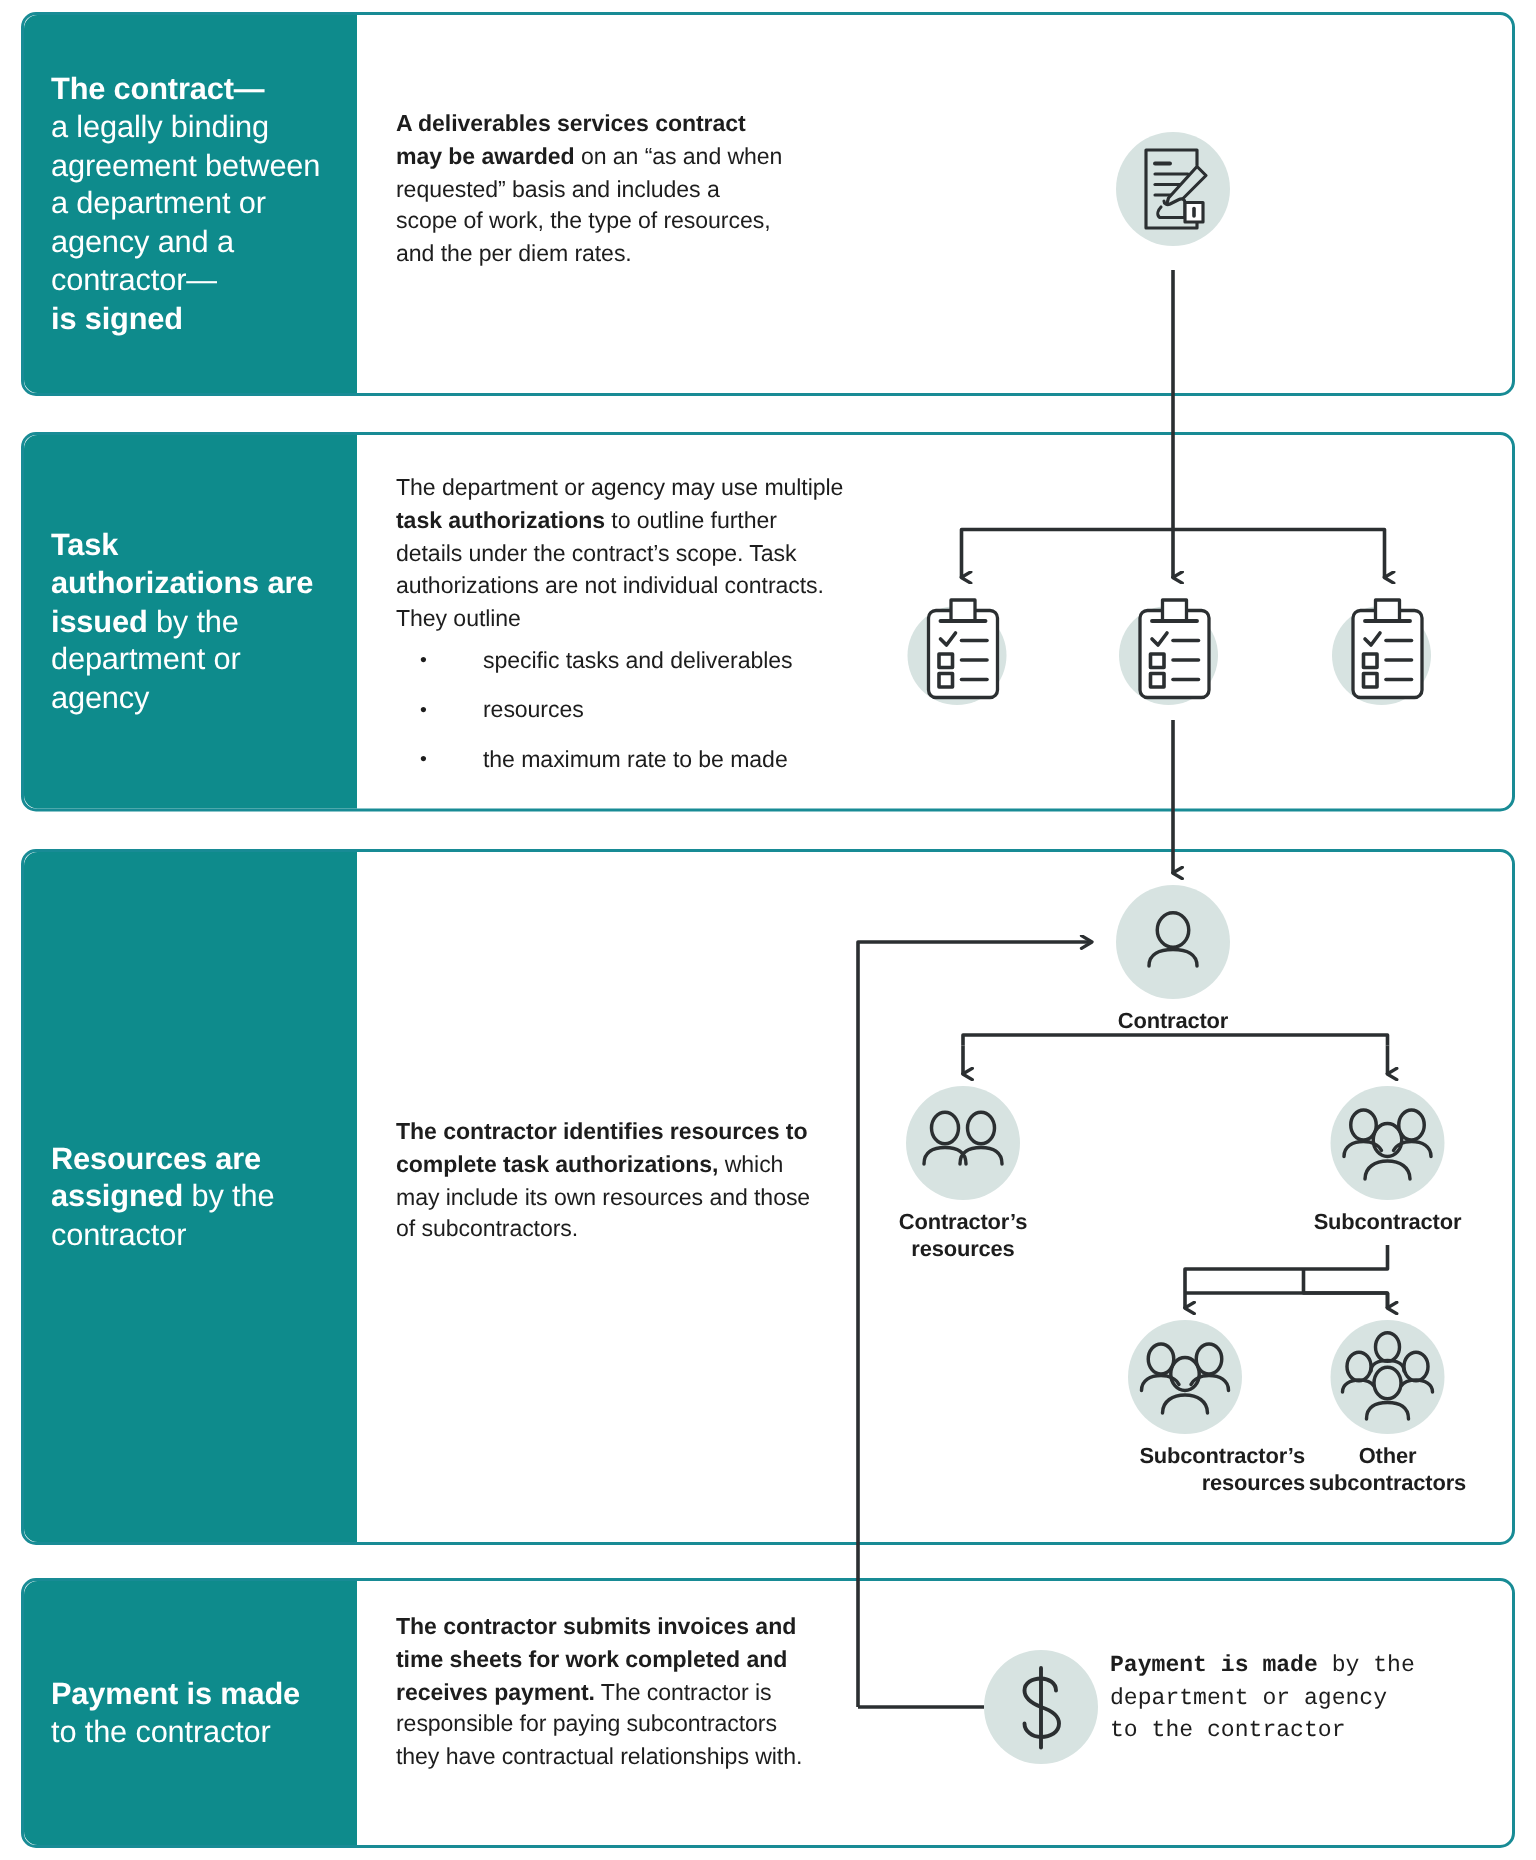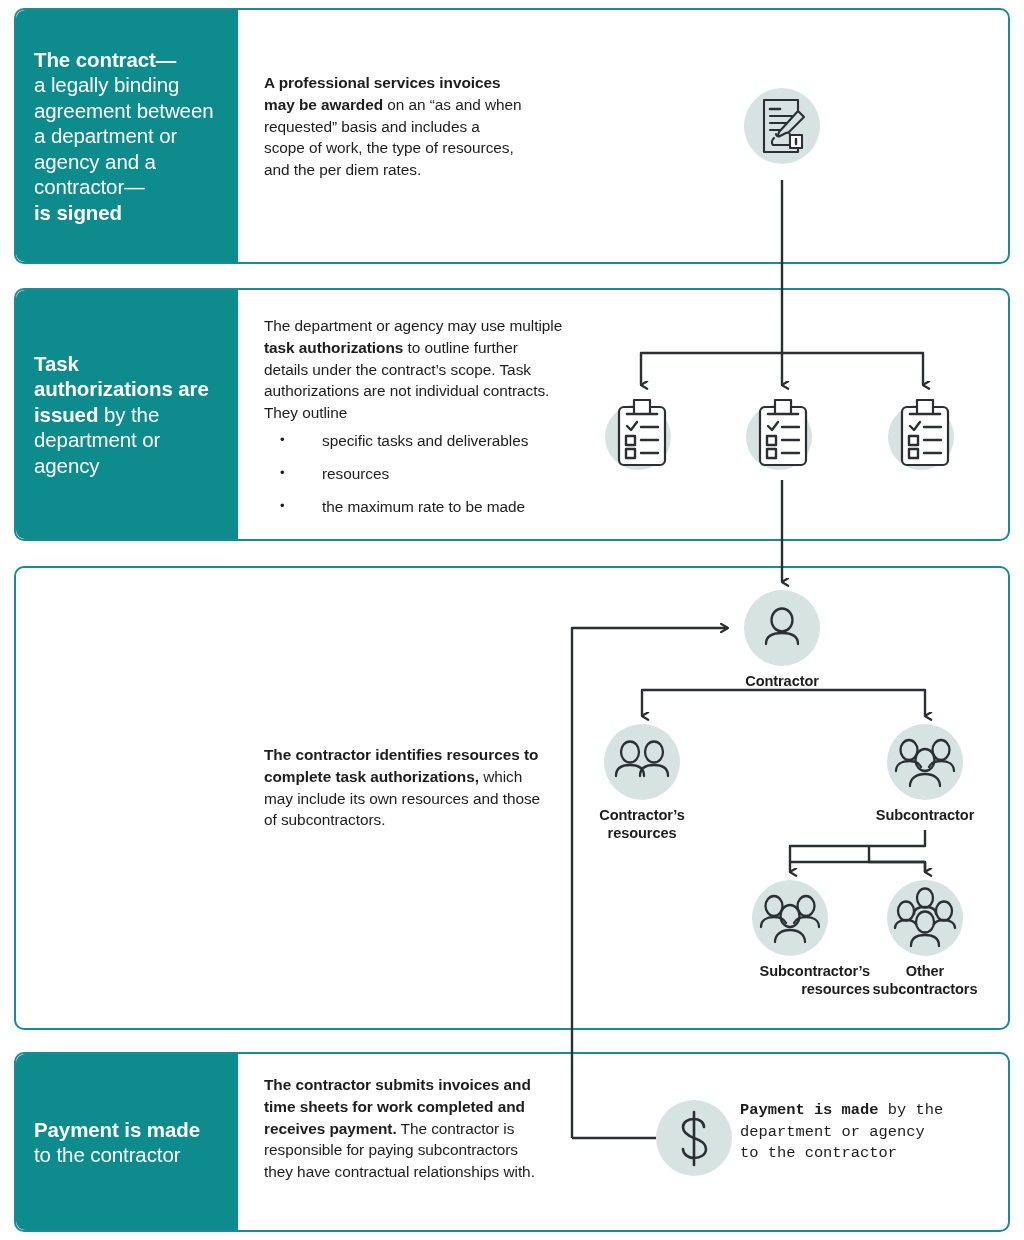--- a/index.html
+++ b/index.html
@@ -104,41 +104,46 @@
 
   <div class="panel" style="left:14px;top:8px;width:996px;height:256px;">
     <div class="panel-label" style="width:222px;height:252px;">
       <div class="lbl">
         <b>The contract—</b><br>
         <span>a legally binding agreement between a department or agency and a contractor—</span><br>
         <b>is signed</b>
       </div>
     </div>
     <div class="body-text" style="left:248px;top:62px;width:258px;">
-      <b>A professional services invoices may be awarded</b><span> on an “as and when requested” basis and includes a scope of work, the type of resources, and the per diem rates.</span>
+      <b>A deliverables services contract may be awarded</b><span> on an “as and when requested” basis and includes a scope of work, the type of resources, and the per diem rates.</span>
     </div>
   </div>
 
   <div class="panel" style="left:14px;top:288px;width:996px;height:253px;">
     <div class="panel-label" style="width:222px;height:249px;">
       <div class="lbl">
         <b>Task authorizations are issued</b><span> by the department or agency</span>
       </div>
     </div>
     <div class="body-text" style="left:248px;top:25px;width:300px;">
       <span>The department or agency may use multiple </span><b>task authorizations</b><span> to outline further details under the contract’s scope. Task authorizations are not individual contracts. They outline</span>
       <ul class="bullets">
         <li>specific tasks and deliverables</li>
         <li>resources</li>
         <li>the maximum rate to be made</li>
       </ul>
     </div>
   </div>
 
   <div class="panel" style="left:14px;top:566px;width:996px;height:464px;">
+    <div class="panel-label" style="width:222px;height:460px;">
+      <div class="lbl">
+        <b>Resources are assigned</b><span> by the contractor</span>
+      </div>
+    </div>
     <div class="body-text" style="left:248px;top:176px;width:278px;">
       <b>The contractor identifies resources to complete task authorizations,</b><span> which may include its own resources and those of subcontractors.</span>
     </div>
   </div>
 
   <div class="panel" style="left:14px;top:1052px;width:996px;height:180px;">
     <div class="panel-label" style="width:222px;height:176px;">
       <div class="lbl">
         <b>Payment is made</b><span> to the contractor</span>
       </div>

